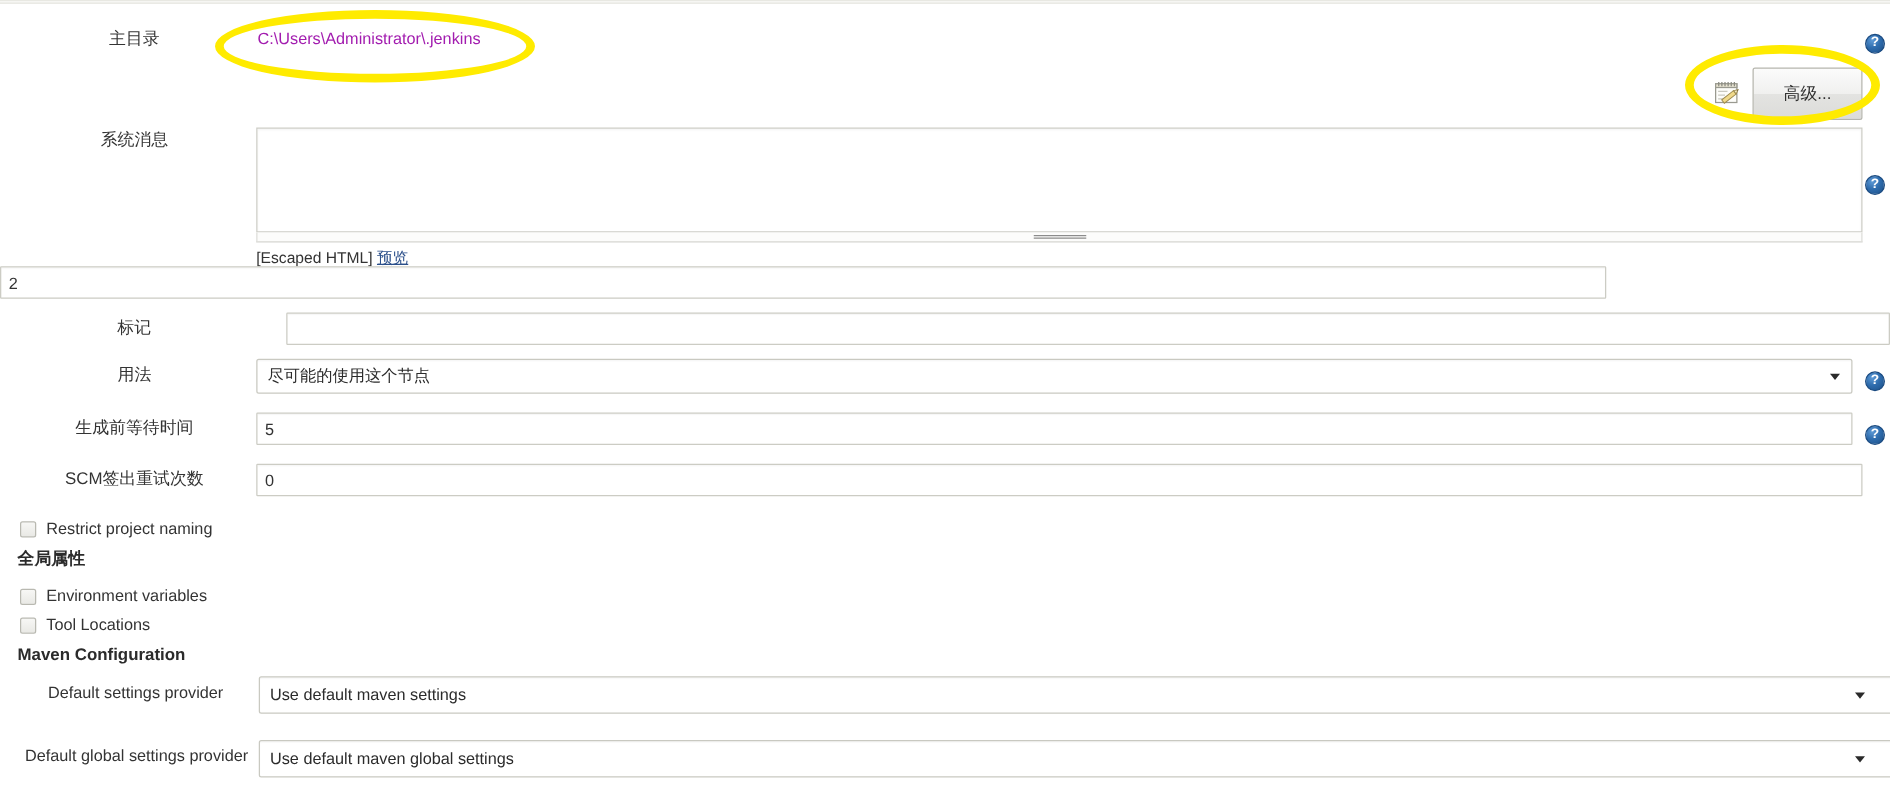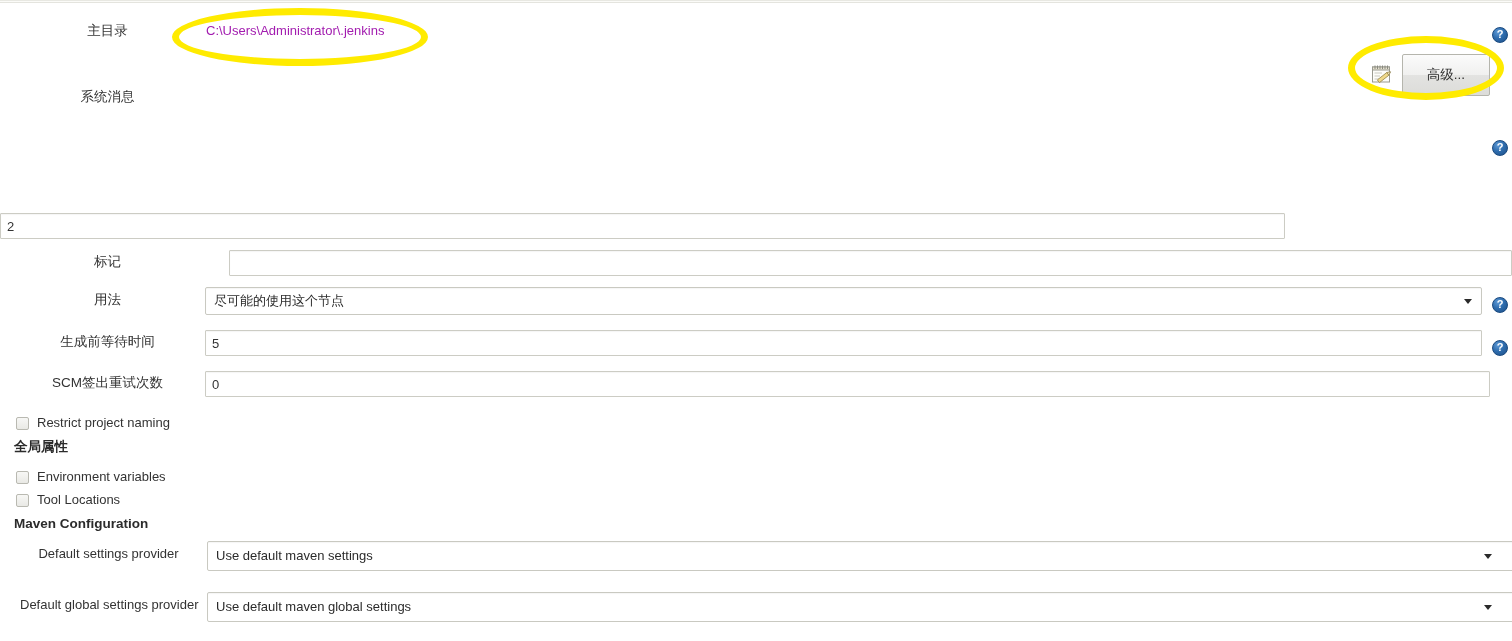--- a/index.html
+++ b/index.html
@@ -273,22 +273,30 @@
         <g transform="rotate(-38 14 14)">
           <rect x="7" y="12.2" width="12" height="3.4" fill="#f0d98a" stroke="#9c8a4e" stroke-width="0.8"></rect>
           <polygon points="19,12.2 22.3,13.9 19,15.6" fill="#f6edc9" stroke="#9c8a4e" stroke-width="0.8"></polygon>
           <polygon points="21.6,13.55 22.3,13.9 21.6,14.25" fill="#3a3a3a"></polygon>
         </g>
       </svg>
     </span>
     <button class="btn-adv">高级...</button>
   </div>
 
-  <div class="row" style="position:absolute; top:84px; left:0; width:1512px;">
+  <div class="row" style="position:absolute; top:99px; left:0; width:1512px;">
     <div class="lbl cn" style="width:205px; padding-left:20px; padding-top:2px; box-sizing:border-box;">系统消息</div>
+    <div class="field ta-wrap" style="width:1285px;">
+      <textarea class="ta" value="" style=""></textarea>
+      <div class="ta-grip"></div>
+      <div class="ta-note">
+        <span>[Escaped HTML]</span>
+        <a href="#">预览</a>
+      </div>
+    </div>
   </div>
   <div class="help" style="top:137px; right:4px;"></div>
 
   <div class="row" style="position:absolute; top:210px; left:0; width:1512px;">
     <div class="field" style="width:1285px;">
       <input class="txtinput" type="text" style="width: 100%;" value="2">
     </div>
   </div>
 
   <div class="row" style="position:absolute; top:247px; left:0; width:1512px;gap:24px;">

